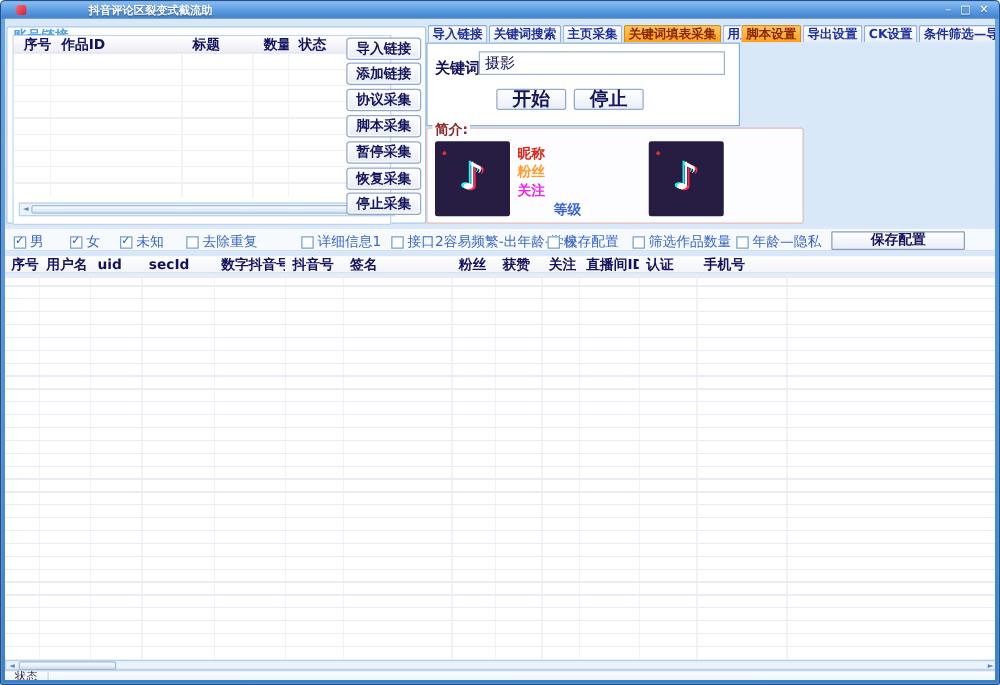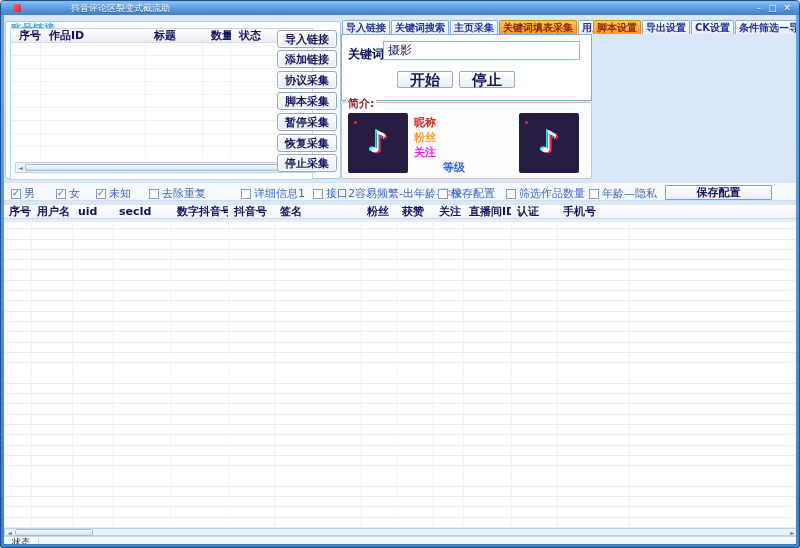--- a/index.html
+++ b/index.html
@@ -13,21 +13,21 @@
     overflow:hidden;
   }
   
   #titlebar {
     position:absolute; top:0; left:0; right:0; height:14px;
     background:linear-gradient(#8cbff2,#5a9ade 55%,#417fca);
     display:flex; align-items:center; padding:0 4px;
   }
   #app-icon { width:8px; height:8px; border-radius:2px;
     background:linear-gradient(135deg,#ff6a6a,#d41b3c); margin:0 5px 0 8px; flex:none; }
-  #title-text { color:#fff; font-size:9px; font-weight:normal; text-shadow:0 1px 1px rgba(0,0,40,.4);
+  #title-text { color:#fff; font-size:9px; font-weight:bold; text-shadow:0 1px 1px rgba(0,0,40,.4);
     white-space:nowrap;padding-left:45px; }
   #win-controls { margin-left:auto; display:flex; gap:7px; padding-right:4px; }
   #win-controls span { color:#fff; font-size:9px; line-height:10px; cursor:default; text-shadow:0 1px 1px rgba(0,0,40,.4); }
 
   
   #content { position:absolute; top:14px; left:3px; right:3px; bottom:3px;
     background:#d9e8f8; overflow:hidden; }
 
   
   .grpbox { border:1px solid #aec9e6; border-radius:2px; background:#fbfdff; }
@@ -75,21 +75,21 @@
   #mid-box { left:337px; top:19px; width:251px; height:67px; }
   #keyword-label { left:6px; top:11px; font-size:12px; font-weight:bold; color:#12125e; }
   #keyword-input { left:41px; top:6px; width:197px; height:19px; border:1px solid #9cb4d2;
     font-size:12px; color:#15155e; padding:0 4px; background:#fff; }
   .actbtn { position:absolute; width:56px; height:17px; background:linear-gradient(#ffffff,#e9eef7);
     border:1px solid #93a9c9; border-radius:2px; color:#15155e; font-size:15px; font-weight:bold;
     text-align:center; line-height:15px; }
   #btn-start { left:55px; top:36px; }
   #btn-stop  { left:117px; top:36px; }
 
-  #intro-group { left:337px; top:87px; width:251px; height:77px; border:1px solid #e3bcbc;
+  #intro-group { left:337px; top:87px; width:302px; height:77px; border:1px solid #e3bcbc;
     border-radius:2px; background:#fdfdff; }
   #intro-label { left:4px; top:-7px; color:#8b2a2a; background:#fdfdff; padding:0 2px; }
   .tiktok-tile { position:absolute; width:60px; height:60px; top:10px; background:#271d42;
     border-radius:2px; overflow:hidden; }
   .tiktok-note { position:absolute; left:50%; top:50%; transform:translate(-50%,-54%);
     color:#fff; font-size:30px;
     text-shadow:-2px -1px 0 #25f4ee, 2px 1px 0 #fe2c55; }
   .tile-dot { position:absolute; left:6px; top:8px; width:3px; height:3px; background:#e03030; border-radius:50%; }
   .intro-field { position:absolute; left:72px; font-size:11px; font-weight:bold; white-space:nowrap; }
 

